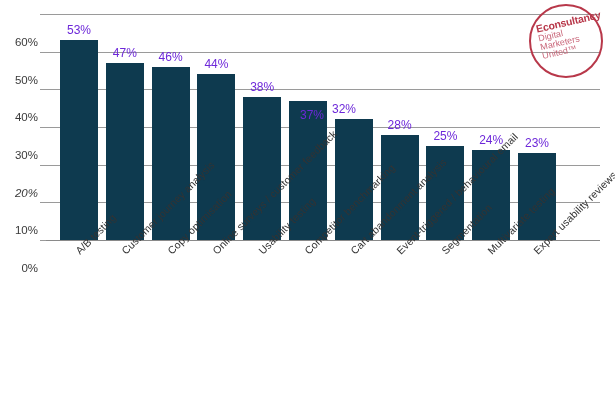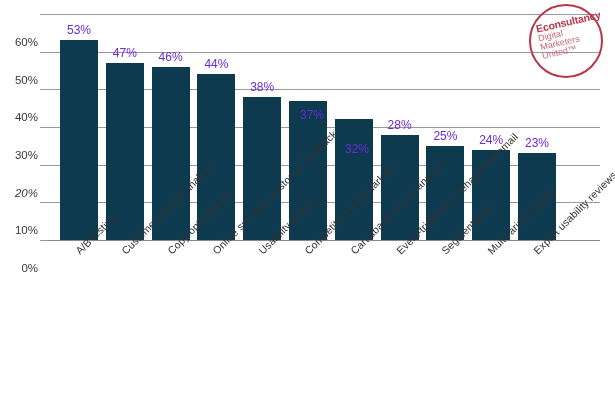--- a/index.html
+++ b/index.html
@@ -152,21 +152,21 @@
       <div class="bar-label" style="left: 55.8px; top: 31.9667px;">47%</div>
       <div class="bar" title="Copy optimisation: 46%" style="left: 105.6px; width: 38px; height: 173.267px; background: rgb(14, 58, 79);"></div>
       <div class="bar-label" style="left: 101.6px; top: 35.7333px;">46%</div>
       <div class="bar" title="Online surveys / customer feedback: 44%" style="left: 151.4px; width: 38px; height: 165.733px; background: rgb(14, 58, 79);"></div>
       <div class="bar-label" style="left: 147.4px; top: 43.2667px;">44%</div>
       <div class="bar" title="Usability testing: 38%" style="left: 197.2px; width: 38px; height: 143.133px; background: rgb(14, 58, 79);"></div>
       <div class="bar-label" style="left: 193.2px; top: 65.8667px;">38%</div>
       <div class="bar" title="Competitor benchmarking: 37%" style="left: 243px; width: 38px; height: 139.367px; background: rgb(14, 58, 79);"></div>
       <div class="bar-label" style="left: 243px; top: 69.6333px; margin-top: 24px;">37%</div>
       <div class="bar" title="Cart abandonment analysis: 32%" style="left: 288.8px; width: 38px; height: 120.533px; background: rgb(14, 58, 79);"></div>
-      <div class="bar-label" style="left: 288px; top: 88.4667px; margin-top: 40px;">32%</div>
+      <div class="bar-label" style="left: 275px; top: 88.4667px;">32%</div>
       <div class="bar" title="Event-triggered / behavioural email: 28%" style="left: 334.6px; width: 38px; height: 105.467px; background: rgb(14, 58, 79);"></div>
       <div class="bar-label" style="left: 330.6px; top: 103.533px;">28%</div>
       <div class="bar" title="Segmentation: 25%" style="left: 380.4px; width: 38px; height: 94.1667px; background: rgb(14, 58, 79);"></div>
       <div class="bar-label" style="left: 376.4px; top: 114.833px;">25%</div>
       <div class="bar" title="Multivariate testing: 24%" style="left: 426.2px; width: 38px; height: 90.4px; background: rgb(14, 58, 79);"></div>
       <div class="bar-label" style="left: 422.2px; top: 118.6px;">24%</div>
       <div class="bar" title="Expert usability reviews: 23%" style="left: 472px; width: 38px; height: 86.6333px; background: rgb(14, 58, 79);"></div>
       <div class="bar-label" style="left: 468px; top: 122.367px;">23%</div>
     </div>
 

